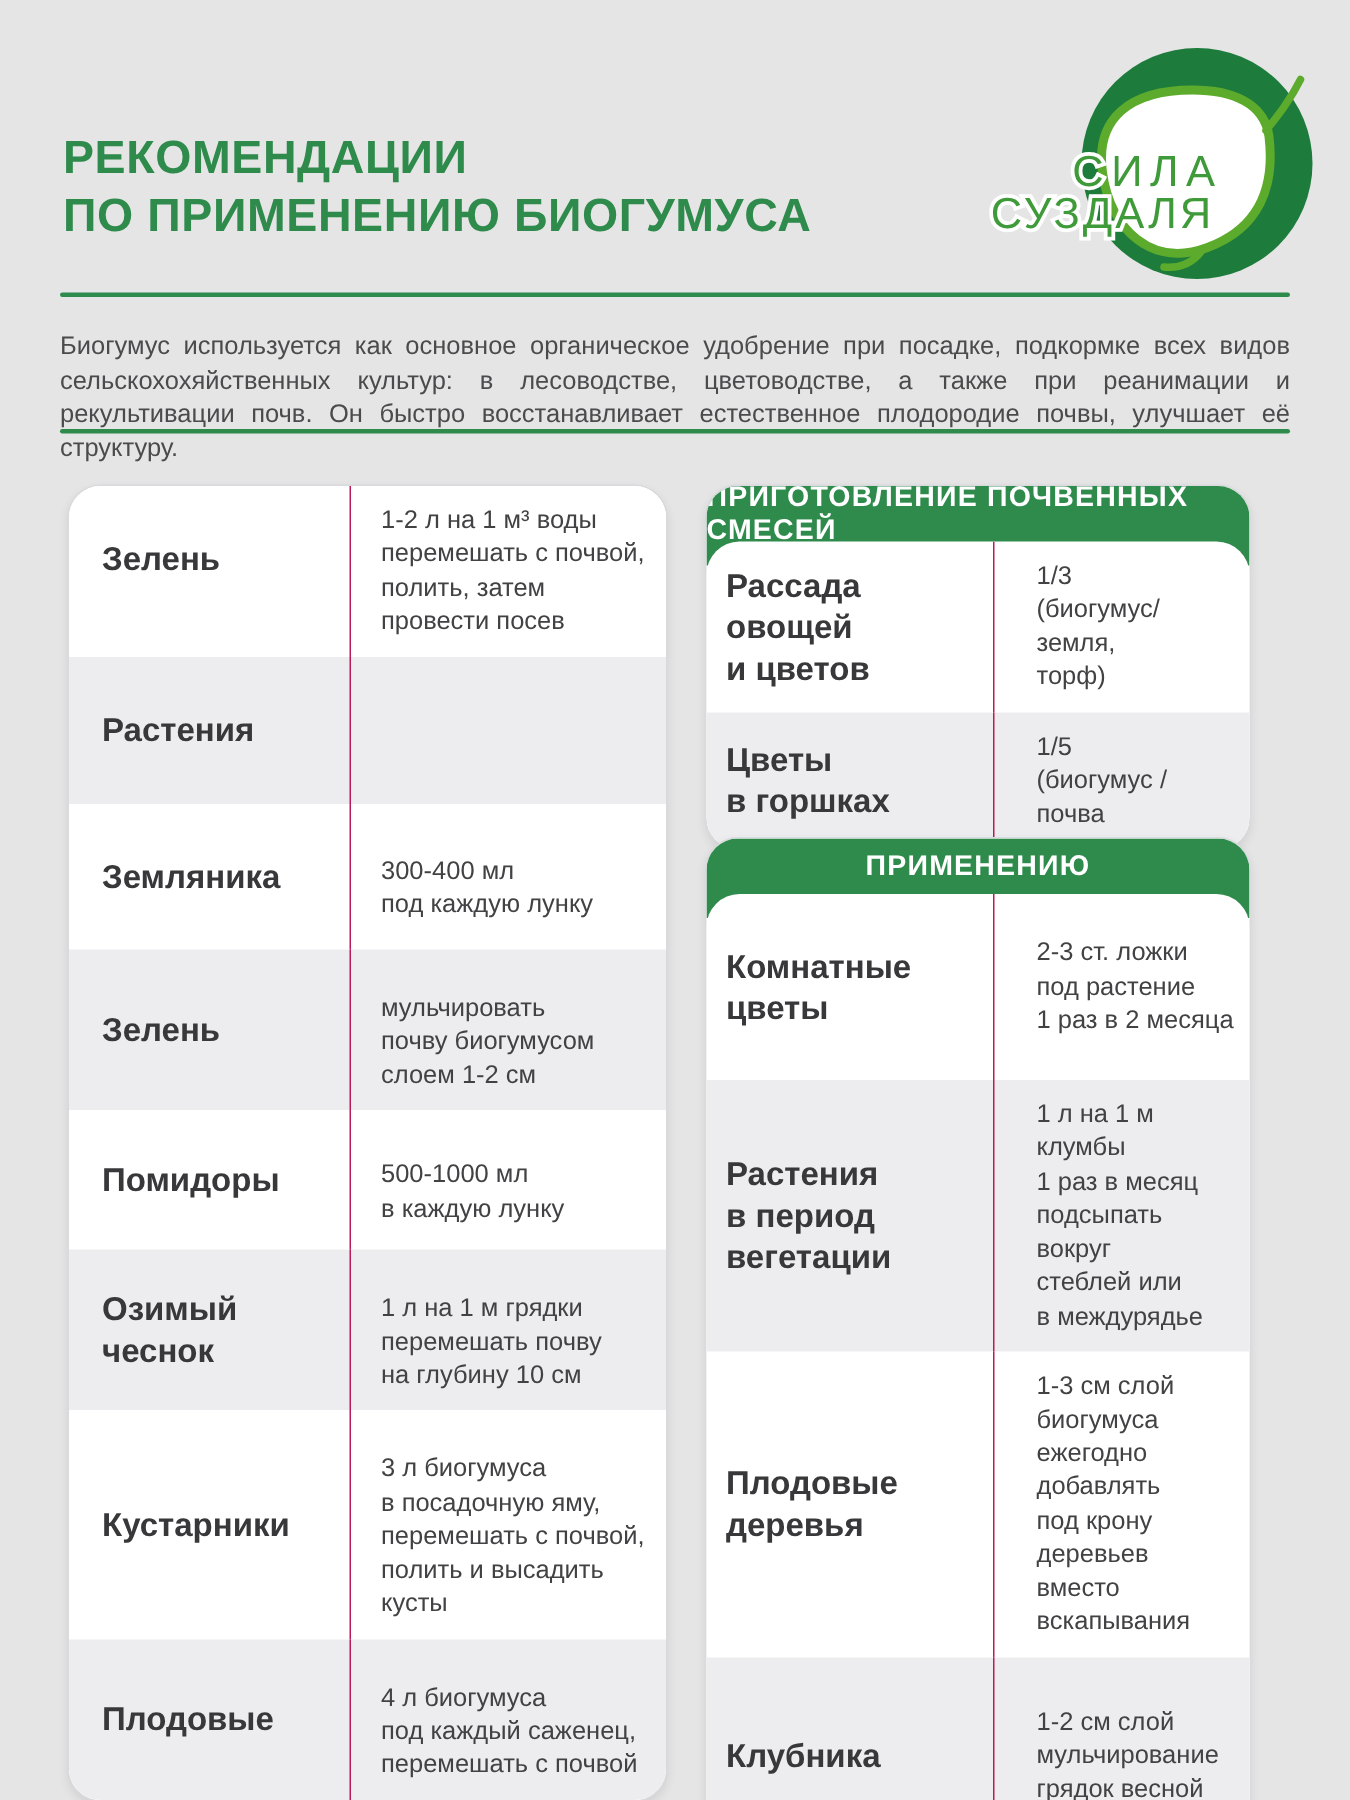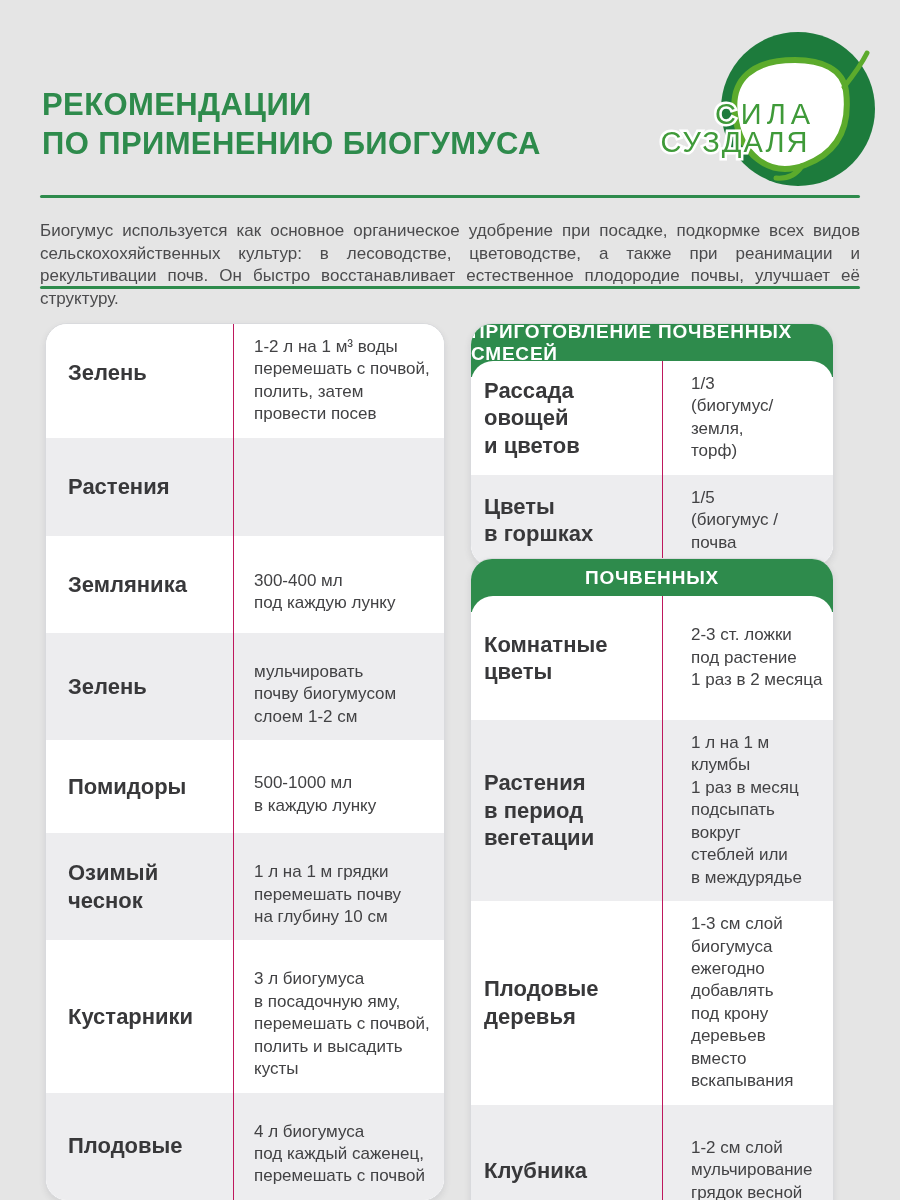--- a/index.html
+++ b/index.html
@@ -150,21 +150,21 @@
         <div class="cell name">Цветы
 в горшках</div>
         <div class="cell value">1/5
 (биогумус / почва</div>
       </div>
     </div>
   </section>
 
   <section class="card right-table podkormka">
     <div class="card-header">
-      <span>ПОЧВЕННЫХ</span>
+      <span>ПРИМЕНЕНИЮ</span>
     </div>
     <div class="card-rows">
       <div class="row" style="min-height:124px">
         <div class="cell name">Комнатные
 цветы</div>
         <div class="cell value">2-3 ст. ложки
 под растение
 1 раз в 2 месяца</div>
       </div>
       <div class="row alt" style="min-height:148px">

